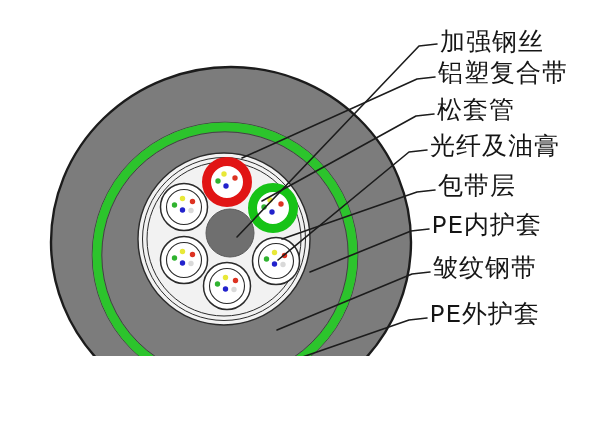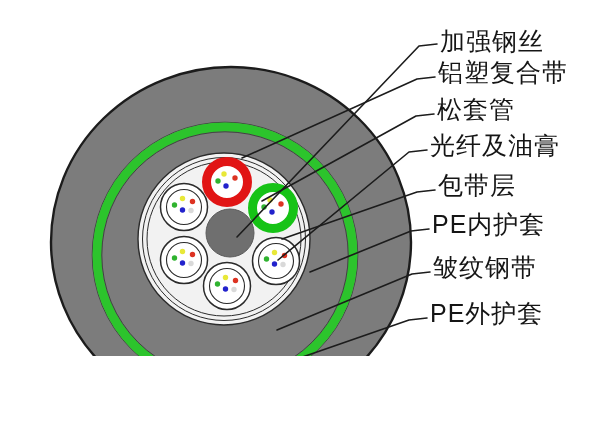--- a/index.html
+++ b/index.html
@@ -1,17 +1,17 @@
 <!DOCTYPE html>
 <html style="--sheath-gray: #7c7c7c; --strength-gray: #6f6f6f; --bundle-fill: #f2f2f2; --armor-green: #2cc42c; --highlight-red: #e11414; --highlight-green: #16c316; --fiber-yellow: #e8e838; --fiber-red: #dd3322; --fiber-green: #2fb32f; --fiber-blue: #2222cc; --fiber-gray: #d9d9d9; --line-black: #1c1c1c;"><head>
 <meta charset="utf-8">
 <style>
   html,body{margin:0;padding:0;background:#ffffff;}
   .stage{position:relative;width:603px;height:356px;background:#ffffff;overflow:hidden;
-         font-family:Liberation Sans, sans-serif;text-align:center;}
+         font-family:Liberation Mono, monospace;text-align:center;}
   svg{position:absolute;left:0;top:0;}
 
   .sheath      {fill:var(--sheath-gray);stroke:var(--line-black);stroke-width:2.4;}
   .armor       {fill:none;stroke:var(--armor-green);stroke-width:9;}
   .armor-edge  {fill:none;stroke:#3b3b3b;stroke-width:0.9;}
   .bundle      {fill:var(--bundle-fill);stroke:#2b2b2b;stroke-width:1.4;}
   .ring        {fill:none;stroke:#2b2b2b;stroke-width:1;}
   .core        {fill:var(--strength-gray);stroke:#5c5c5c;stroke-width:1;}
   .tube-outer  {fill:#ffffff;stroke:#2b2b2b;stroke-width:1.5;}
   .tube-inner  {fill:#ffffff;stroke:#2b2b2b;stroke-width:1.1;}

